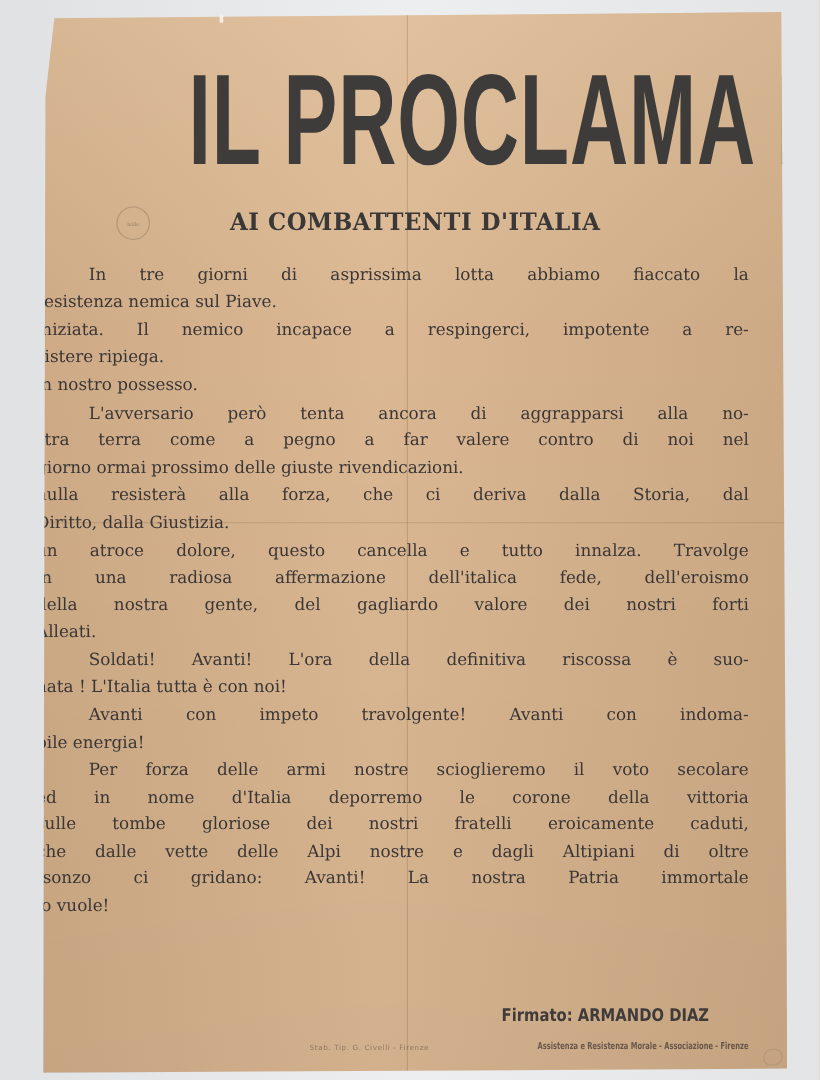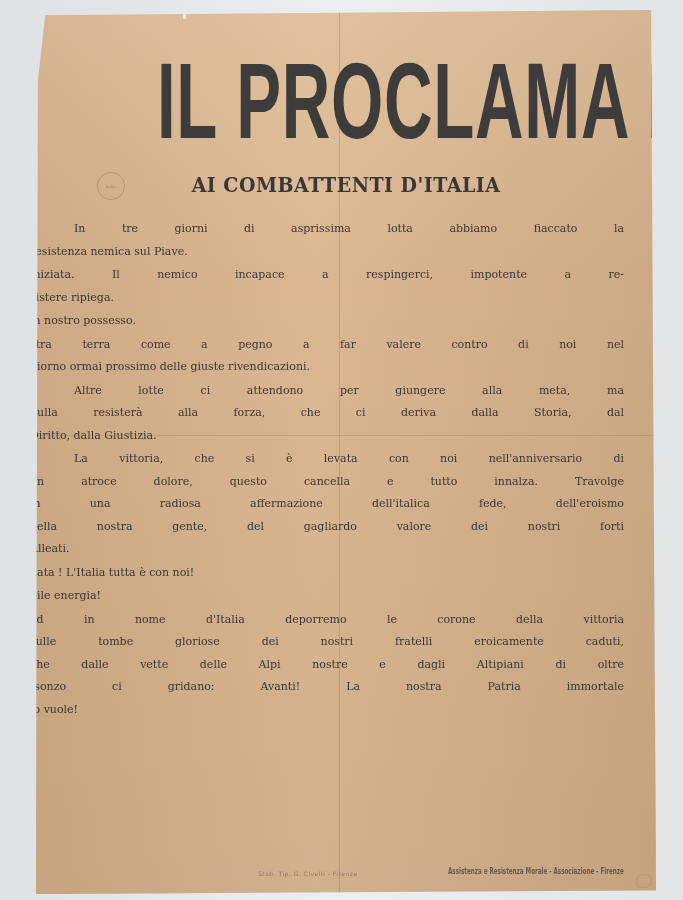--- a/index.html
+++ b/index.html
@@ -59,21 +59,21 @@
       font-family: "DejaVu Serif", serif;
       font-weight: bold;
       font-size: 20px;
       letter-spacing: 0.5px;
       color: #3a3737;
       transform: scaleX(0.95);
     }
     .body-text {
       position: absolute; left: 16px; top: 208px; width: 572px;
       font-family: "DejaVu Serif", serif;
-      font-size: 11px;
+      font-size: 14px;
       line-height: 22.5px;
       color: #3a3636;
       text-align: justify;
     }
     .para { margin: 0 0 1px 0; text-indent: 22px; }
     .para .ln { display: block; text-align: justify; text-align-last: justify; }
     .para .ln.last { text-align-last: left; }
     .signature-row {
       position: absolute; left: 16px; top: 829px; width: 572px; height: 24px;
     }
@@ -131,50 +131,55 @@
       <span class="ln last" style="text-indent:-22px">resistenza nemica sul Piave.</span>
     </p>
     <p class="para">
       <span class="ln" style="text-indent:-22px">iniziata. Il nemico incapace a respingerci, impotente a re-</span>
       <span class="ln last" style="text-indent:-22px">sistere ripiega.</span>
     </p>
     <p class="para">
       <span class="ln last" style="text-indent:-22px">in nostro possesso.</span>
     </p>
     <p class="para">
+      <span class="ln">L'avversario però tenta ancora di aggrapparsi alla no-</span>
       <span class="ln" style="text-indent:-22px">stra terra come a pegno a far valere contro di noi nel</span>
       <span class="ln last" style="text-indent:-22px">giorno ormai prossimo delle giuste rivendicazioni.</span>
     </p>
     <p class="para">
-      <span class="ln">Altre lotte ci attendono per giungere alla meta, ma</span>
       <span class="ln" style="text-indent:-22px">nulla resisterà alla forza, che ci deriva dalla Storia, dal</span>
       <span class="ln last" style="text-indent:-22px">Diritto, dalla Giustizia.</span>
     </p>
     <p class="para">
-      <span class="ln">La vittoria, che si è levata con noi nell'anniversario di</span>
       <span class="ln" style="text-indent:-22px">un atroce dolore, questo cancella e tutto innalza. Travolge</span>
       <span class="ln" style="text-indent:-22px">in una radiosa affermazione dell'italica fede, dell'eroismo</span>
       <span class="ln" style="text-indent:-22px">della nostra gente, del gagliardo valore dei nostri forti</span>
       <span class="ln last" style="text-indent:-22px">Alleati.</span>
     </p>
     <p class="para">
+      <span class="ln">Soldati! Avanti! L'ora della definitiva riscossa è suo-</span>
       <span class="ln last" style="text-indent:-22px">nata ! L'Italia tutta è con noi!</span>
     </p>
     <p class="para">
+      <span class="ln">Avanti con impeto travolgente! Avanti con indoma-</span>
       <span class="ln last" style="text-indent:-22px">bile energia!</span>
     </p>
     <p class="para">
+      <span class="ln">Per forza delle armi nostre scioglieremo il voto secolare</span>
       <span class="ln" style="text-indent:-22px">ed in nome d'Italia deporremo le corone della vittoria</span>
       <span class="ln" style="text-indent:-22px">sulle tombe gloriose dei nostri fratelli eroicamente caduti,</span>
       <span class="ln" style="text-indent:-22px">che dalle vette delle Alpi nostre e dagli Altipiani di oltre</span>
       <span class="ln" style="text-indent:-22px">Isonzo ci gridano: Avanti! La nostra Patria immortale</span>
       <span class="ln last" style="text-indent:-22px">lo vuole!</span>
     </p>
   </div>
 
+  <div class="signature-row">
+    <span class="signed-label">Firmato: ARMANDO DIAZ</span>
+  </div>
 
   <div class="footer-left">Stab. Tip. G. Civelli - Firenze</div>
   <div class="footer-right">Assistenza e Resistenza Morale - Associazione - Firenze</div>
 
   <div class="corner-mark"></div>
 </div>
 
 <div class="pin" style="left:183px; top:12px;"></div>
 
 </body></html>

